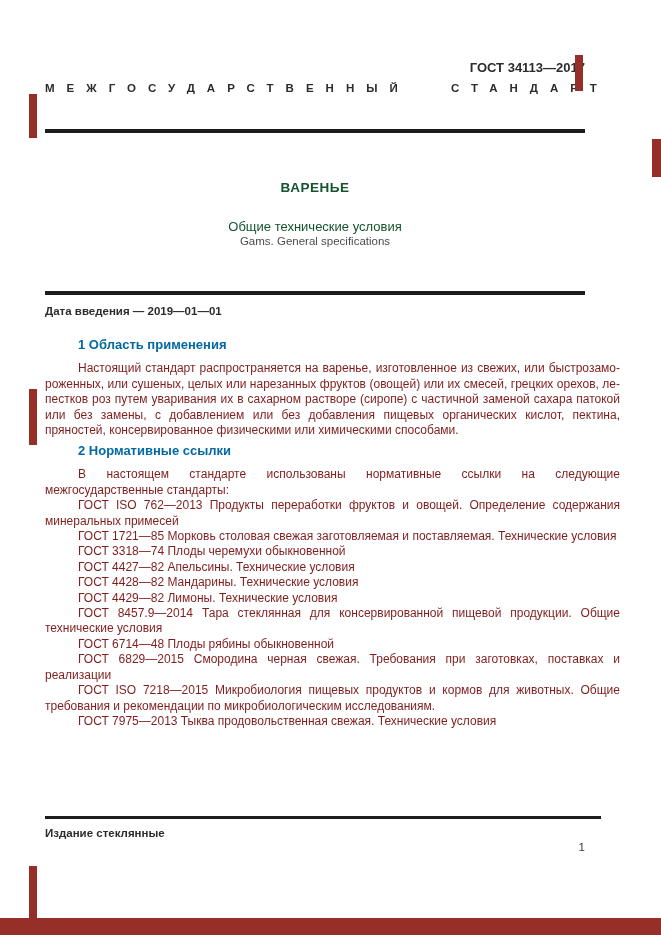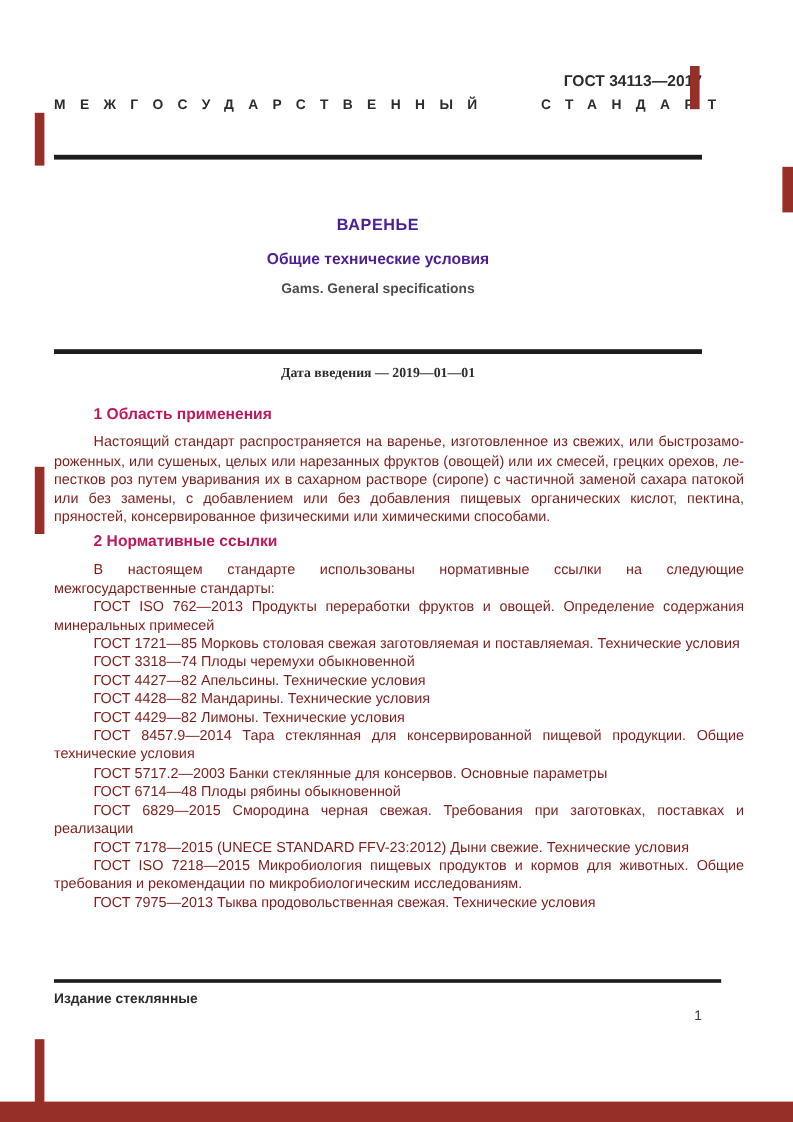--- a/index.html
+++ b/index.html
@@ -22,40 +22,40 @@
     font-weight: bold; font-size: 11.5px; color: #2c2c2c;
     letter-spacing: 12px; word-spacing: 26px; white-space: nowrap;
   }
   .rule-thick {
     position: absolute; left: 45px; width: 540px; height: 4px;
     background: #1d1d1d;
   }
   .rule-1 { top: 129px; }
   .rule-2 { top: 291px; }
 
-  .title-block { position: absolute; left: 45px; width: 540px; text-align: center; color: #4c1d95; }
+  .title-block { position: absolute; left: 45px; width: 540px; text-align: center; color: #14532d; }
   .doc-title   { top: 180px; font-weight: bold; font-size: 13.5px; letter-spacing: 0.5px; }
-  .doc-subtitle{ top: 208px; font-weight: bold; font-size: 13px; }
-  .doc-subtitle-en { top: 235px; font-weight: bold; font-size: 11.5px; color: #4d4d4d; }
+  .doc-subtitle{ top: 219px; font-weight: normal; font-size: 13px; }
+  .doc-subtitle-en { top: 235px; font-weight: normal; font-size: 11.5px; color: #4d4d4d; }
 
   .effective-date {
     position: absolute; top: 305px; left: 45px; width: 540px;
-    text-align: center; font-weight: bold; font-size: 11.5px; color: #2c2c2c; font-family: Liberation Serif, serif;
+    text-align: left; font-weight: bold; font-size: 11.5px; color: #2c2c2c;
   }
 
   
   .body-col {
     position: absolute; left: 45px; width: 575px;
     font-size: 12px; line-height: 15.4px;
   }
   .sec1 { top: 337px; }
   .sec2 { top: 443px; }
   h2.sec-heading {
     margin: 0 0 9px 0; padding-left: 33px;
-    font-size: 13px; font-weight: bold; color: #be185d;
+    font-size: 13px; font-weight: bold; color: #0369a1;
   }
   .body-col p {
     margin: 0; text-align: justify; text-align-last: left;
     text-indent: 33px; color: #7f1d1d;
   }
 
   
   .rule-footer {
     position: absolute; top: 816px; left: 45px; width: 556px; height: 3px;
     background: #1d1d1d;
@@ -105,24 +105,22 @@
   <div class="body-col sec2">
     <h2 class="sec-heading">2 Нормативные ссылки</h2>
     <p>В настоящем стандарте использованы нормативные ссылки на следующие межгосударственные стандарты:</p>
     <p>ГОСТ ISO 762—2013 Продукты переработки фруктов и овощей. Определение содержания мине­ральных примесей</p>
     <p>ГОСТ 1721—85 Морковь столовая свежая заготовляемая и поставляемая. Технические условия</p>
     <p>ГОСТ 3318—74 Плоды черемухи обыкновенной</p>
     <p>ГОСТ 4427—82 Апельсины. Технические условия</p>
     <p>ГОСТ 4428—82 Мандарины. Технические условия</p>
     <p>ГОСТ 4429—82 Лимоны. Технические условия</p>
     <p>ГОСТ 8457.9—2014 Тара стеклянная для консервированной пищевой продукции. Общие техниче­ские условия</p>
-    <p>ГОСТ 5717.2—2003 Банки стеклянные для консервов. Основные параметры</p>
     <p>ГОСТ 6714—48 Плоды рябины обыкновенной</p>
     <p>ГОСТ 6829—2015 Смородина черная свежая. Требования при заготовках, поставках и реализации</p>
-    <p>ГОСТ 7178—2015 (UNECE STANDARD FFV-23:2012) Дыни свежие. Технические условия</p>
     <p>ГОСТ ISO 7218—2015 Микробиология пищевых продуктов и кормов для животных. Общие требо­вания и рекомендации по микробиологическим исследованиям.</p>
     <p>ГОСТ 7975—2013 Тыква продовольственная свежая. Технические условия</p>
   </div>
 
   <div class="rule-footer"></div>
   <div class="edition-note">Издание стеклянные</div>
   <div class="page-number">1</div>
 
   <div class="scan-mark mark-a"></div>
   <div class="scan-mark mark-b"></div>

